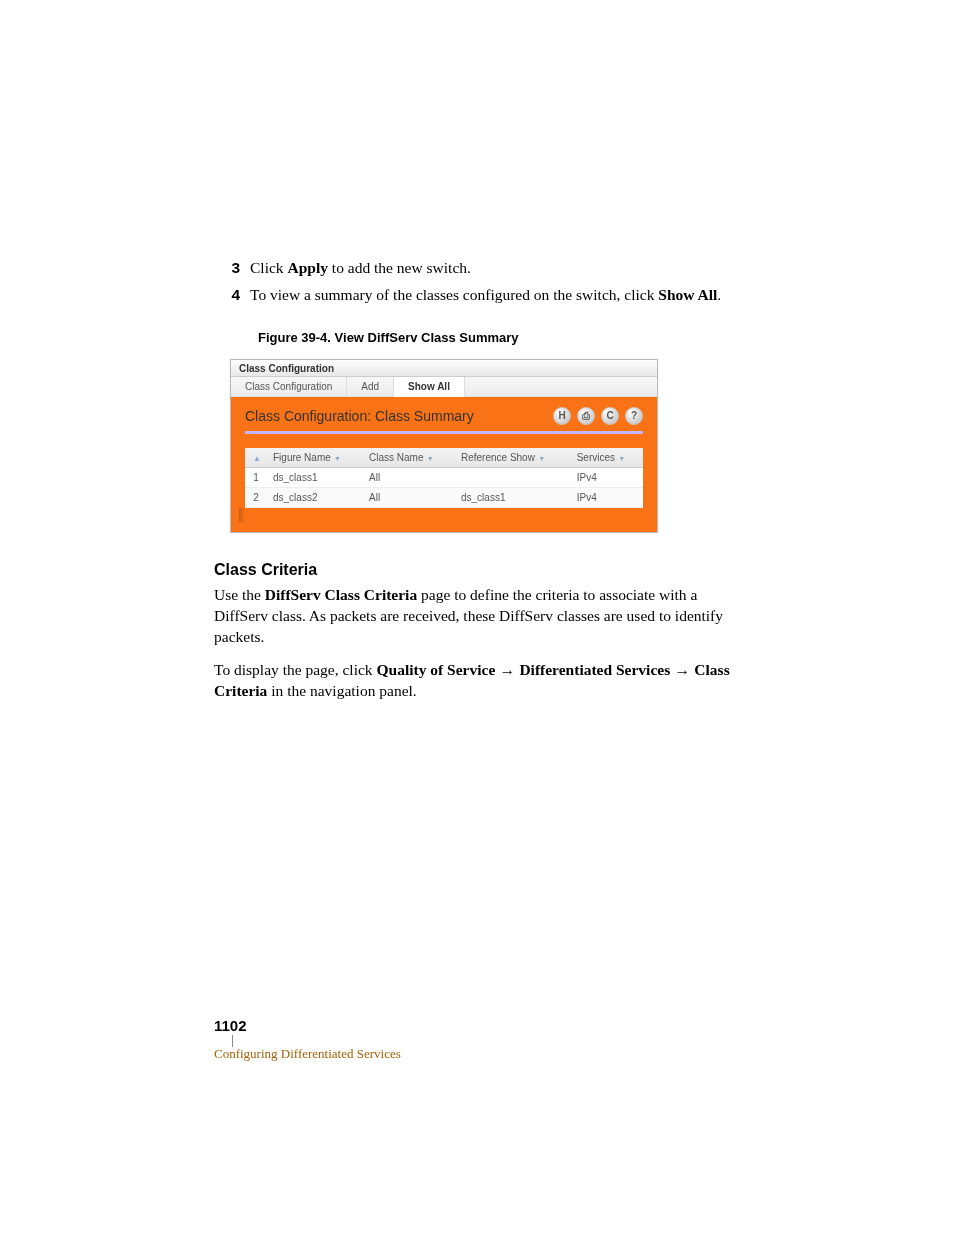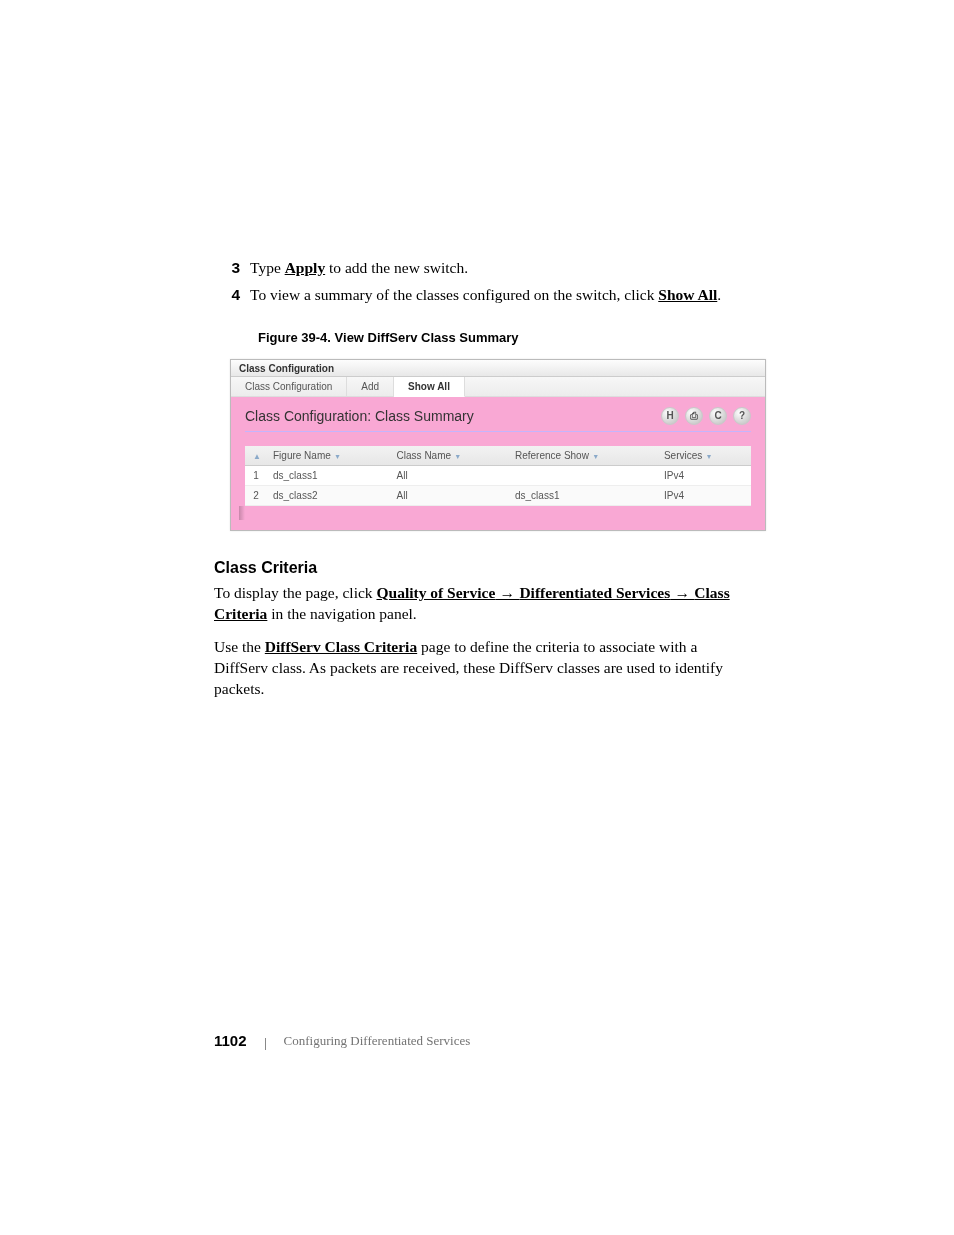--- a/index.html
+++ b/index.html
@@ -27,36 +27,36 @@
   }
   .step-num {
     font-family: Arial, Helvetica, sans-serif;
     font-weight: bold;
     width: 26px;
     text-align: right;
     margin-right: 10px;
     flex-shrink: 0;
   }
   .step-text { flex: 1; }
-  .bold { font-weight: bold; text-decoration: underline; }
+  .bold { font-weight: bold; }
 
   .figure-caption {
     font-family: Arial, Helvetica, sans-serif;
     font-weight: bold;
     font-size: 13px;
     margin-top: 24px;
     margin-bottom: 14px;
     padding-left: 44px;
   }
 
   .screenshot {
-    width: 536px;
+    width: 428px;
     margin-left: 16px;
     border: 1px solid #bbb;
-    background: #f9a8d4;
+    background: #f97316;
     font-family: Arial, Helvetica, sans-serif;
     box-shadow: 0 0 2px rgba(0,0,0,0.1);
     margin-bottom: 28px;
   }
   .ss-titlebar {
     background: linear-gradient(#fdfdfd,#e8e8e8);
     border-bottom: 1px solid #ccc;
     padding: 3px 8px 2px;
     font-size: 10px;
     font-weight: bold;
@@ -80,21 +80,21 @@
     border-bottom: 1px solid #fff;
     margin-bottom: -1px;
   }
   .ss-body {
     padding: 10px 14px 24px;
   }
   .ss-header-row {
     display: flex;
     justify-content: space-between;
     align-items: center;
-    border-bottom: 1px solid #c4b5fd;
+    border-bottom: 3px solid #c4b5fd;
     padding-bottom: 6px;
   }
   .ss-h1 {
     font-size: 14px;
     font-weight: normal;
     color: #333;
   }
   .ss-icons { display: flex; gap: 6px; }
   .ss-ico {
     width: 18px;
@@ -154,53 +154,53 @@
     line-height: 1.35;
     margin-bottom: 12px;
   }
   .arrow { font-family: Arial, sans-serif; }
 
   .footer {
     position: absolute;
     left: 214px;
     top: 1017px;
     display: flex;
-    align-items: flex-end;
+    align-items: flex-start;
     font-size: 13px;
+    flex-direction: column;
   }
   .footer-page {
     font-family: Arial, Helvetica, sans-serif;
     font-weight: bold;
     font-size: 15px;
   }
   .footer-sep {
     margin: 0 18px;
     color: #888;
     border-left: 1px solid #888;
     height: 12px;
     display: inline-block;
     position: relative;
     top: 1px;
   }
   .footer-title {
-    color: #737373;
+    color: #a16207;
     font-size: 13px;
-    margin-top: 16px;
   }
 </style>
 </head>
 <body>
 
 <div class="page">
 
   <div class="step-list">
     <div class="step">
       <div class="step-num">3</div>
       <div class="step-text">
-        <span>Type </span><span class="bold">Apply</span><span> to add the new switch.</span>
+        <span>Click </span><span class="bold">Apply</span><span> to add the new switch.</span>
       </div>
     </div>
     <div class="step">
       <div class="step-num">4</div>
       <div class="step-text">
         <span>To view a summary of the classes configured on the switch, click </span><span class="bold">Show All</span><span>.</span>
       </div>
     </div>
   </div>
 
@@ -253,25 +253,25 @@
       </table>
       <div class="marker-wrap">
           <div class="left-marker"></div>
         </div>
     </div>
   </div>
 
   <div class="section-heading">Class Criteria</div>
 
   <p class="body-para">
+    <span>Use the </span><span class="bold">DiffServ Class Criteria</span><span> page to define the criteria to associate with a DiffServ class. As packets are received, these DiffServ classes are used to identify packets.</span>
+  </p>
+
+  <p class="body-para">
     <span>To display the page, click </span><span class="bold">Quality of Service</span><span class="arrow bold"> → </span><span class="bold">Differentiated Services</span><span class="arrow bold"> → </span><span class="bold">Class Criteria</span><span> in the navigation panel.</span>
-  </p>
-
-  <p class="body-para">
-    <span>Use the </span><span class="bold">DiffServ Class Criteria</span><span> page to define the criteria to associate with a DiffServ class. As packets are received, these DiffServ classes are used to identify packets.</span>
   </p>
 
 </div>
 
 <div class="footer">
   <span class="footer-page">1102</span>
   <span class="footer-sep"></span>
   <span class="footer-title">Configuring Differentiated Services</span>
 </div>
 

